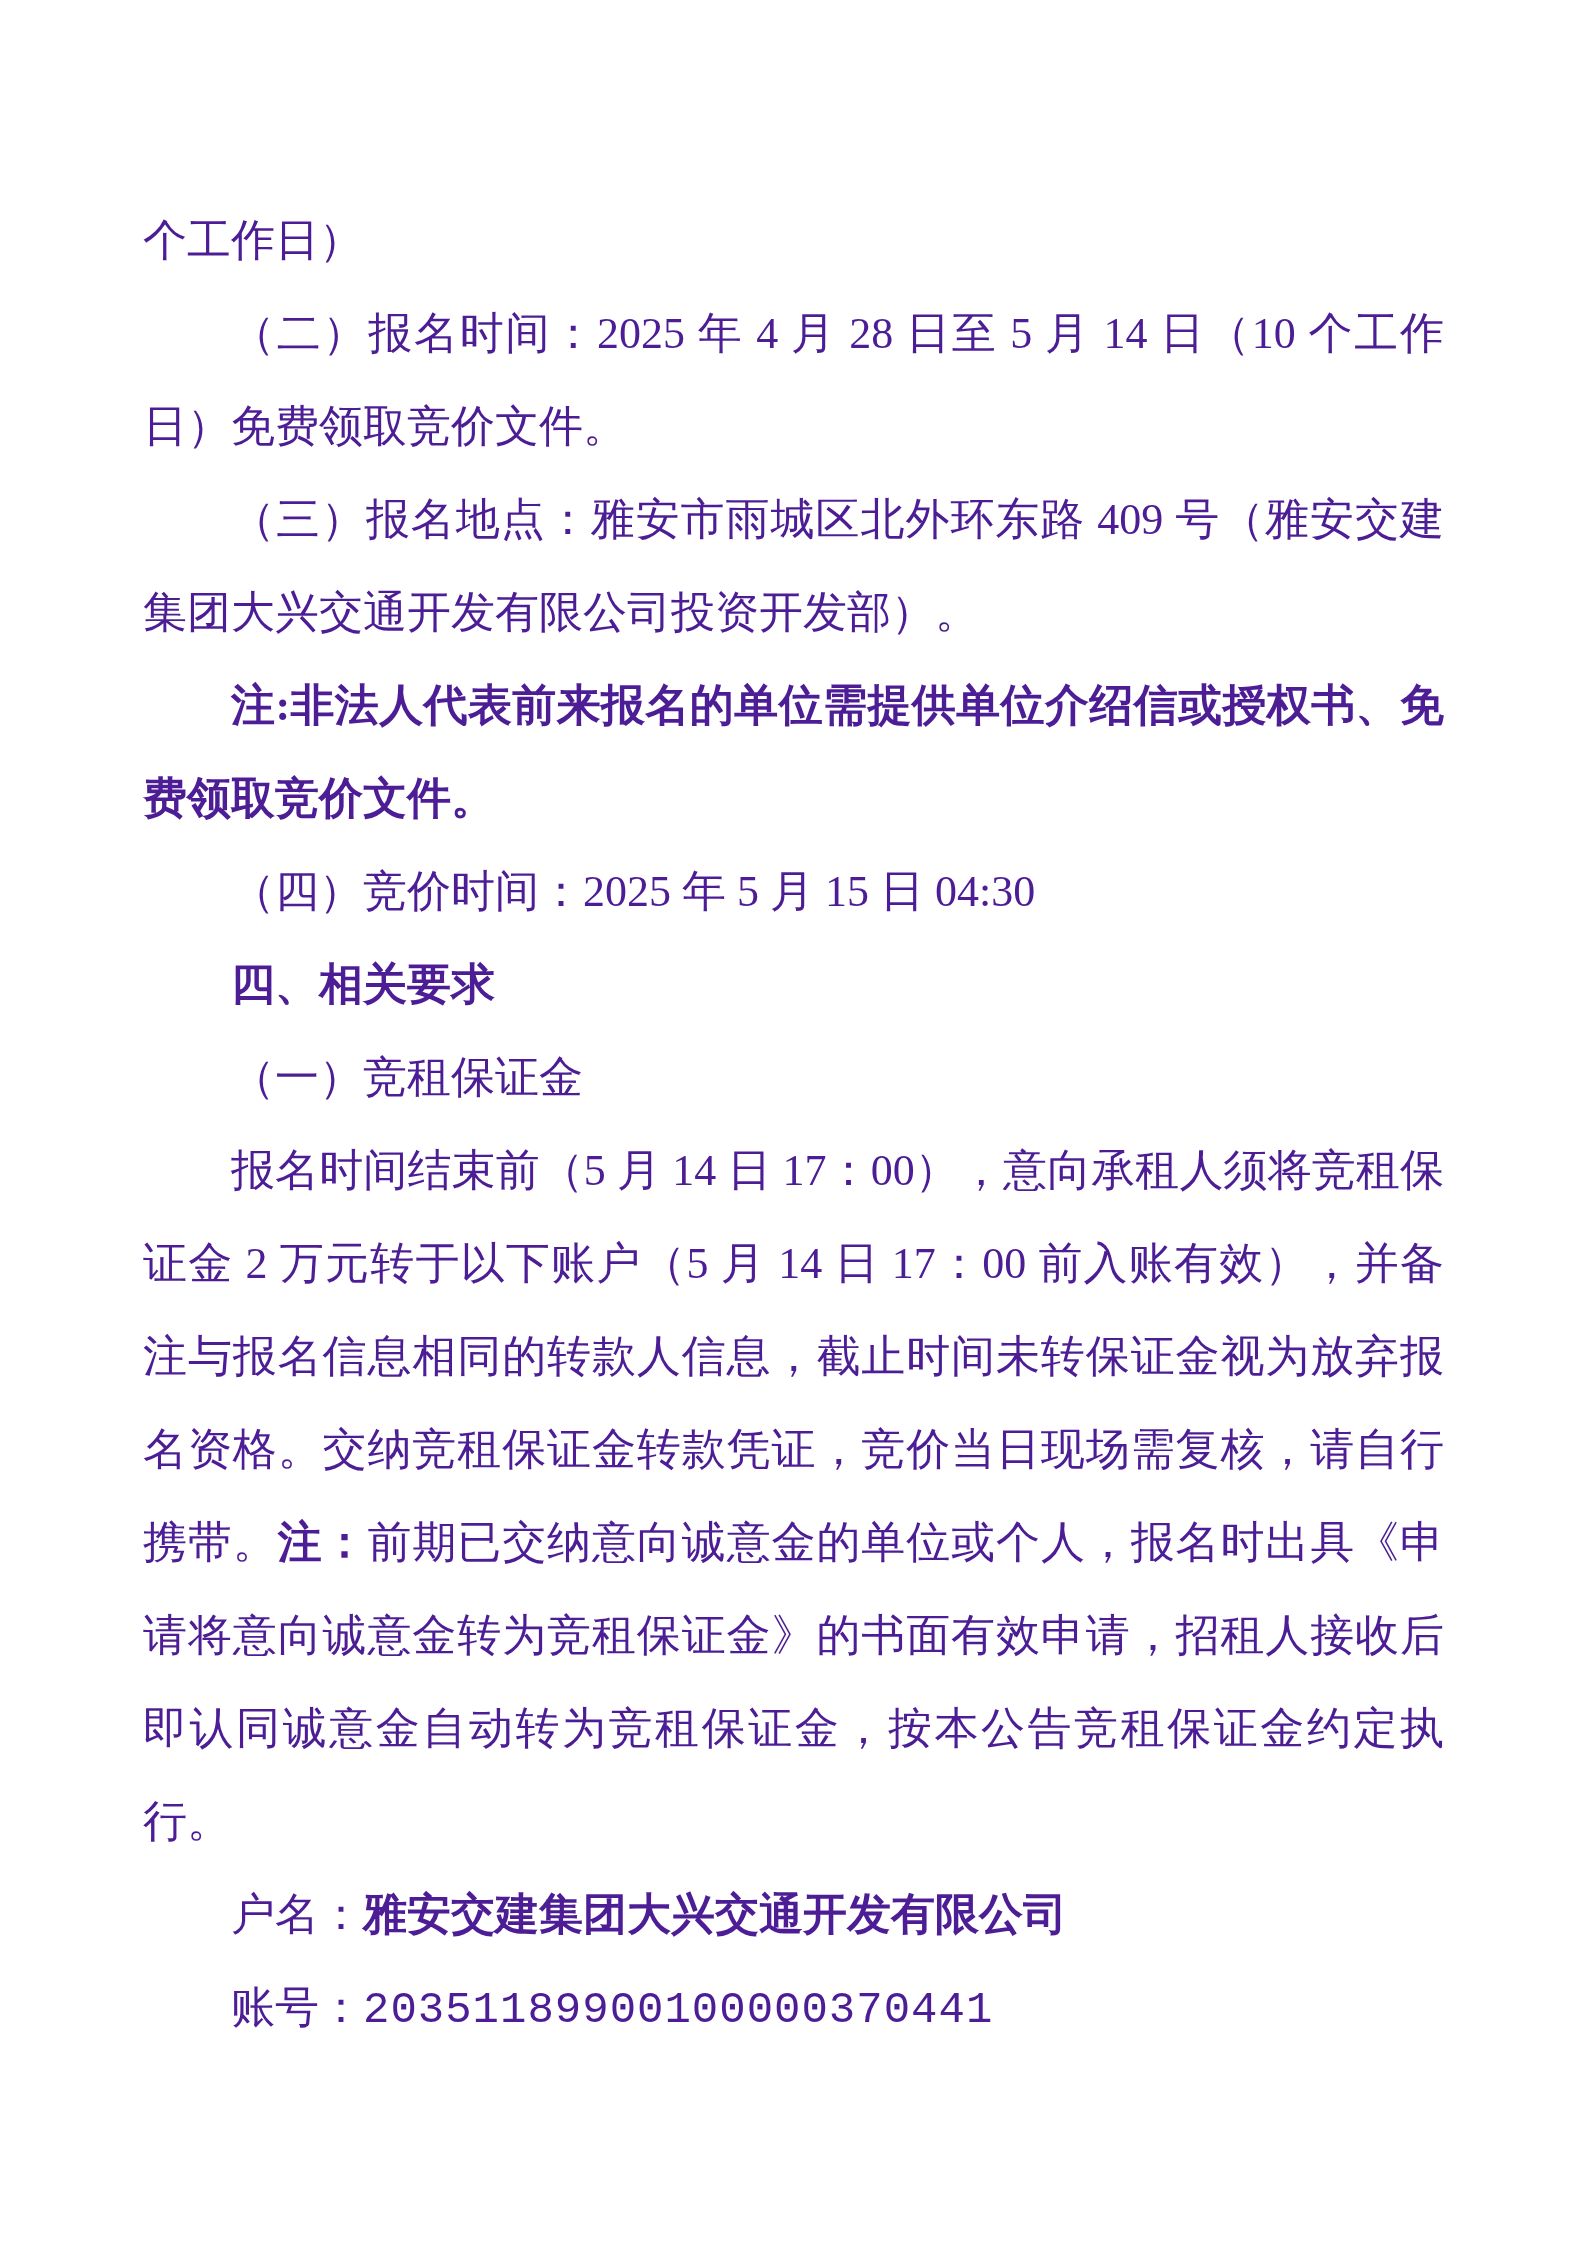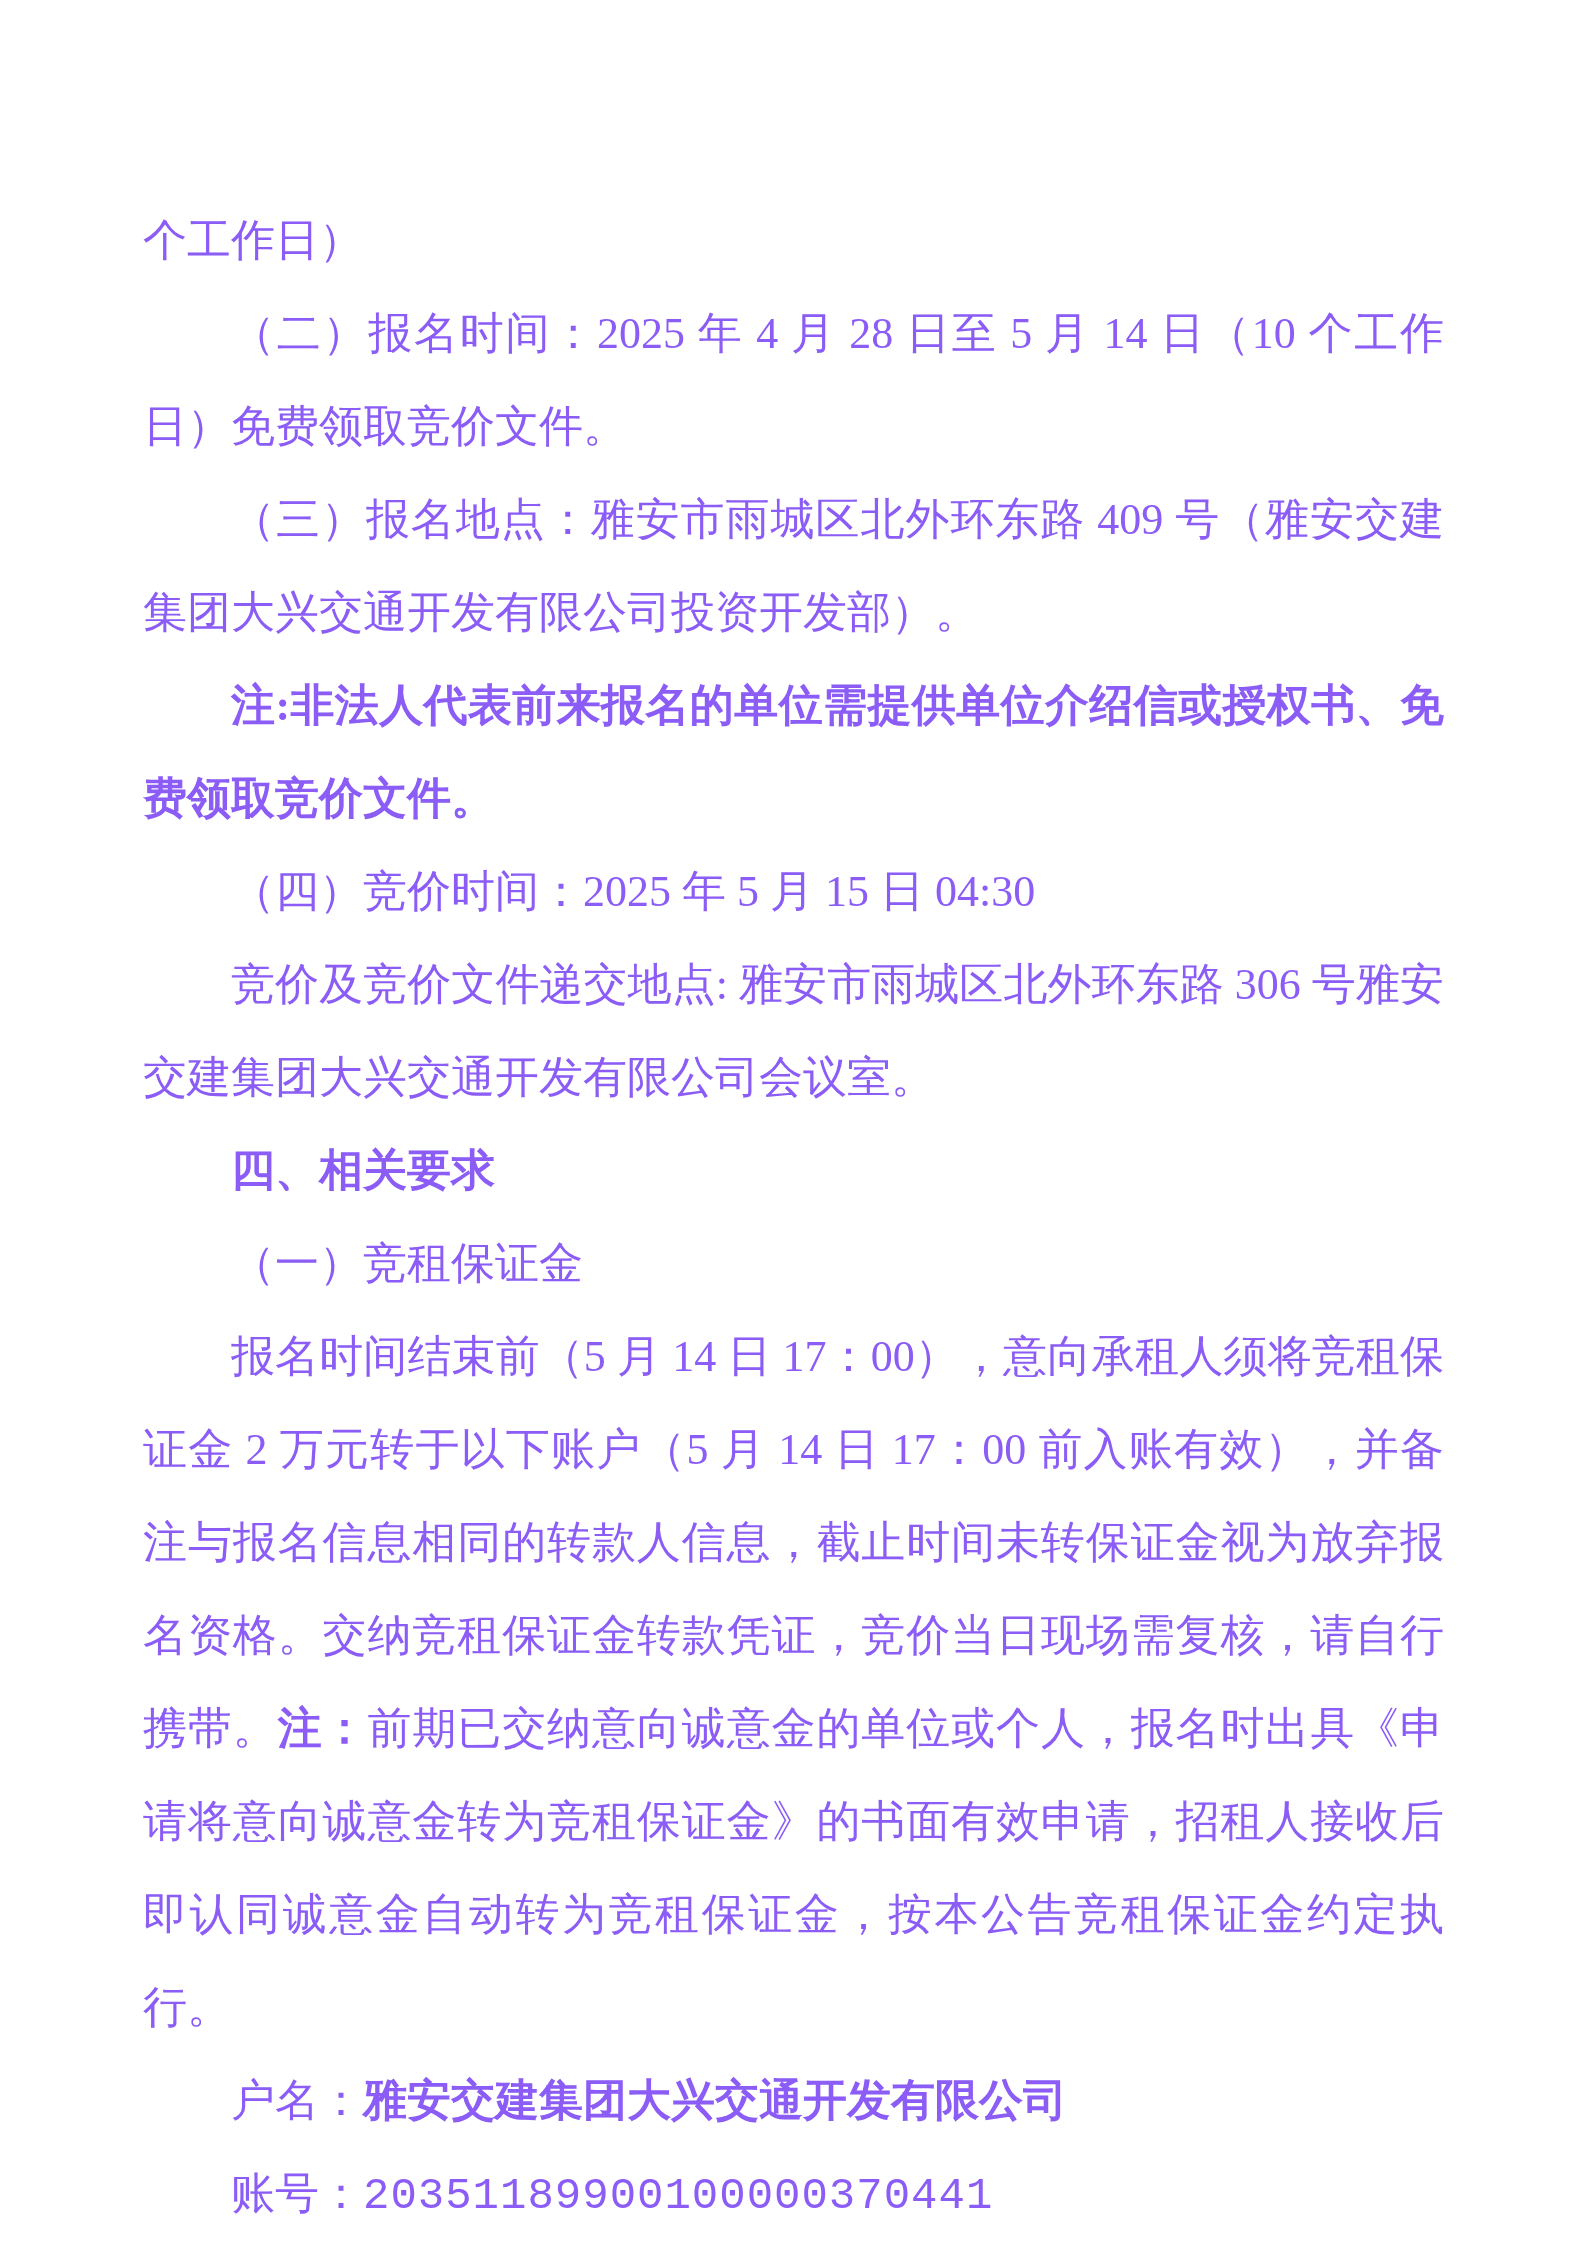--- a/index.html
+++ b/index.html
@@ -11,21 +11,21 @@
     position: relative;
     width: 1587px;
     height: 2245px;
     margin: 0 auto;
     background: #ffffff;
     box-sizing: border-box;
     padding: 194px 143px 0 143px;
     font-family: "Liberation Serif", serif;
     font-size: 44px;
     line-height: 93px;
-    color: #8b5cf6;
+    color: #4c1d95;
     text-align: justify;
     text-justify: inter-ideograph;
     overflow: hidden;
   }
   .page p {
     margin: 0;
     padding: 0;
   }
   .indent {
     text-indent: 88px;
@@ -61,21 +61,20 @@
   <p>个工作日）</p>
 
   <p class="indent">（二）报名时间：2025 年 4 月 28 日至 5 月 14 日（10 个工作日）免费领取竞价文件。</p>
 
   <p class="indent">（三）报名地点：雅安市雨城区北外环东路 409 号（雅安交建集团大兴交通开发有限公司投资开发部）。</p>
 
   <p class="indent bold">注:非法人代表前来报名的单位需提供单位介绍信或授权书、免费领取竞价文件。</p>
 
   <p class="indent">（四）竞价时间：2025 年 5 月 15 日 04:30</p>
 
-  <p class="indent">竞价及竞价文件递交地点: 雅安市雨城区北外环东路 306 号雅安交建集团大兴交通开发有限公司会议室。</p>
 
   <p class="indent section-heading">四、相关要求</p>
 
   <p class="indent">（一）竞租保证金</p>
 
   <p class="indent"><span>报名时间结束前（5 月 14 日 17：00），意向承租人须将竞租保证金 2 万元转于以下账户（5 月 14 日 17：00 前入账有效），并备注与报名信息相同的转款人信息，截止时间未转保证金视为放弃报名资格。交纳竞租保证金转款凭证，竞价当日现场需复核，请自行携带。</span><span class="note-label">注：</span><span>前期已交纳意向诚意金的单位或个人，报名时出具《申请将意向诚意金转为竞租保证金》的书面有效申请，招租人接收后即认同诚意金自动转为竞租保证金，按本公告竞租保证金约定执行。</span></p>
 
   <p class="indent"><span class="account-label">户名：</span><span class="account-name-value">雅安交建集团大兴交通开发有限公司</span></p>
 
   <p class="indent"><span class="account-label">账号：</span><span class="account-number-value">20351189900100000370441</span></p>

